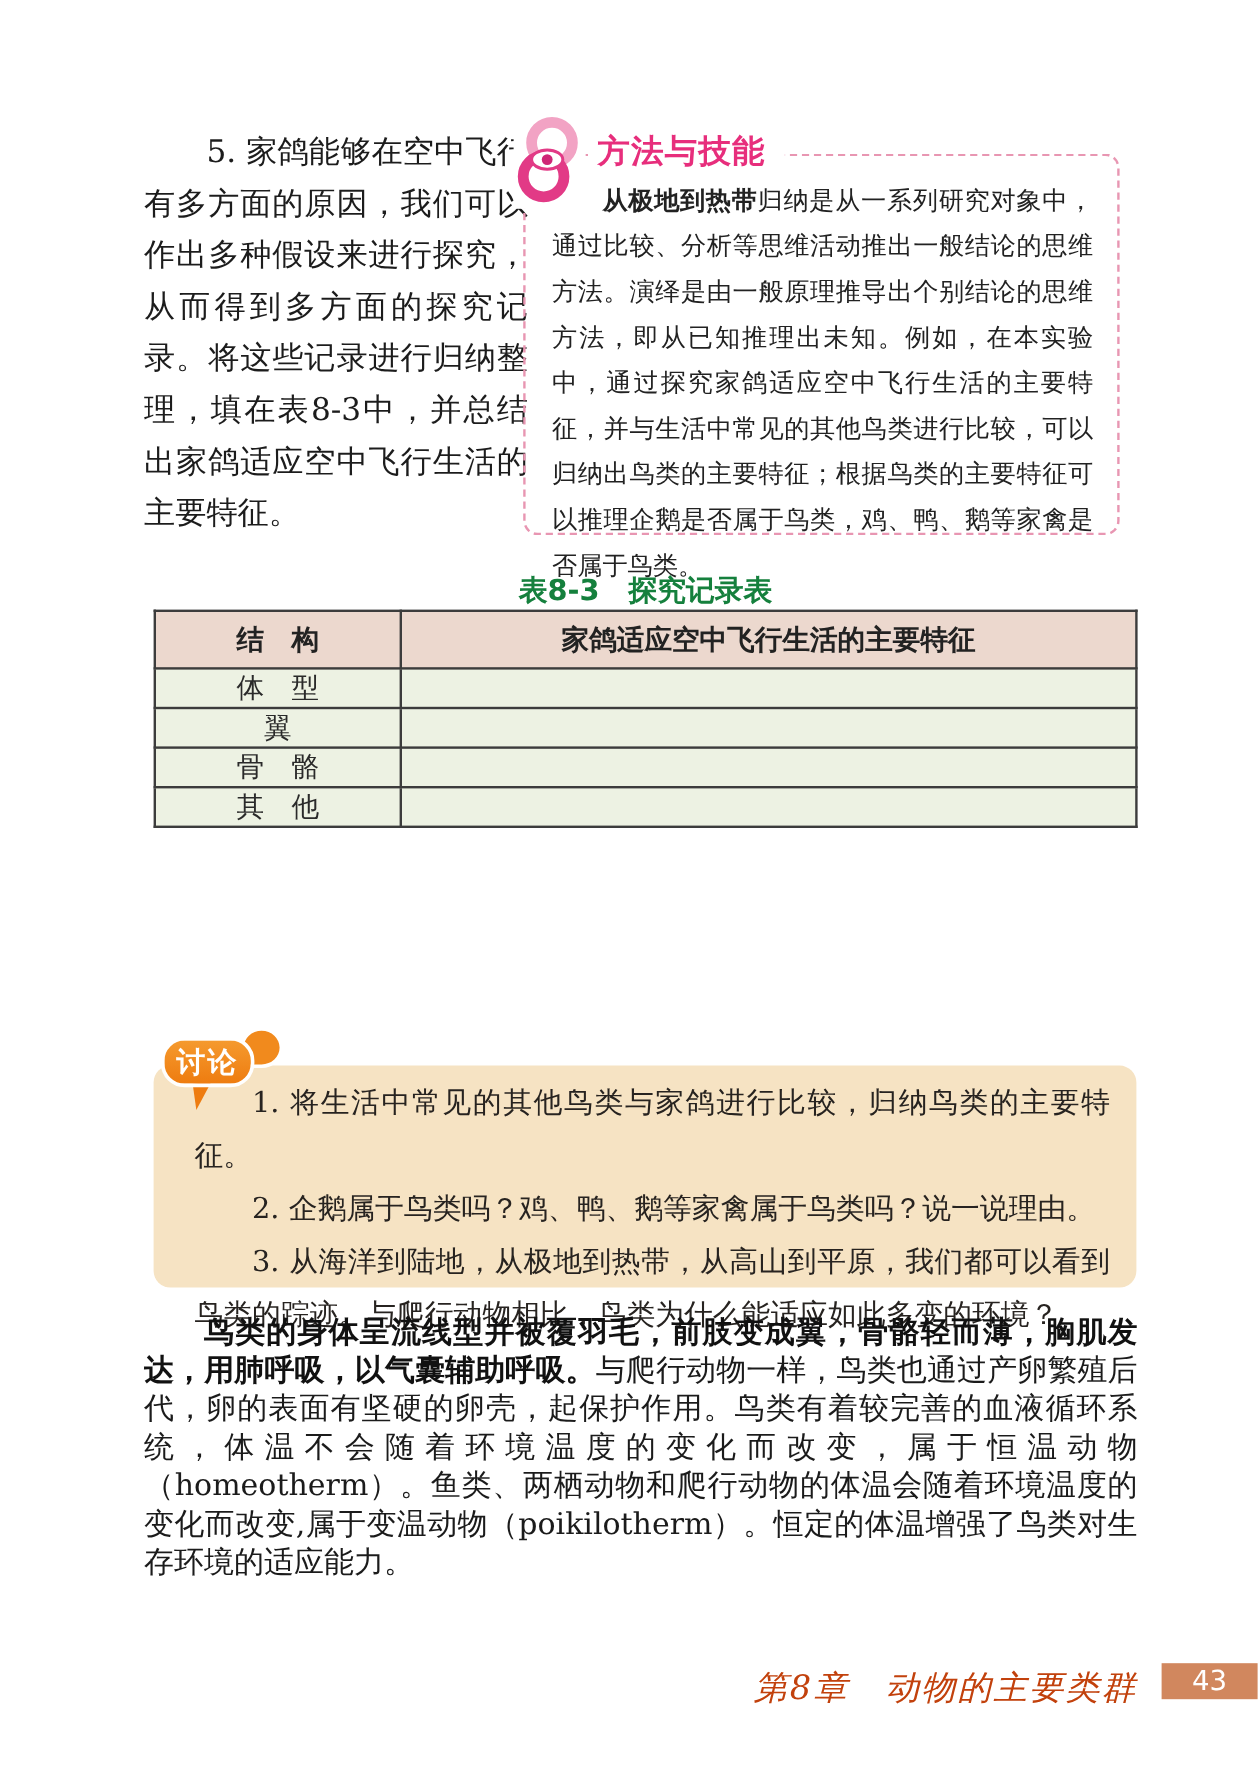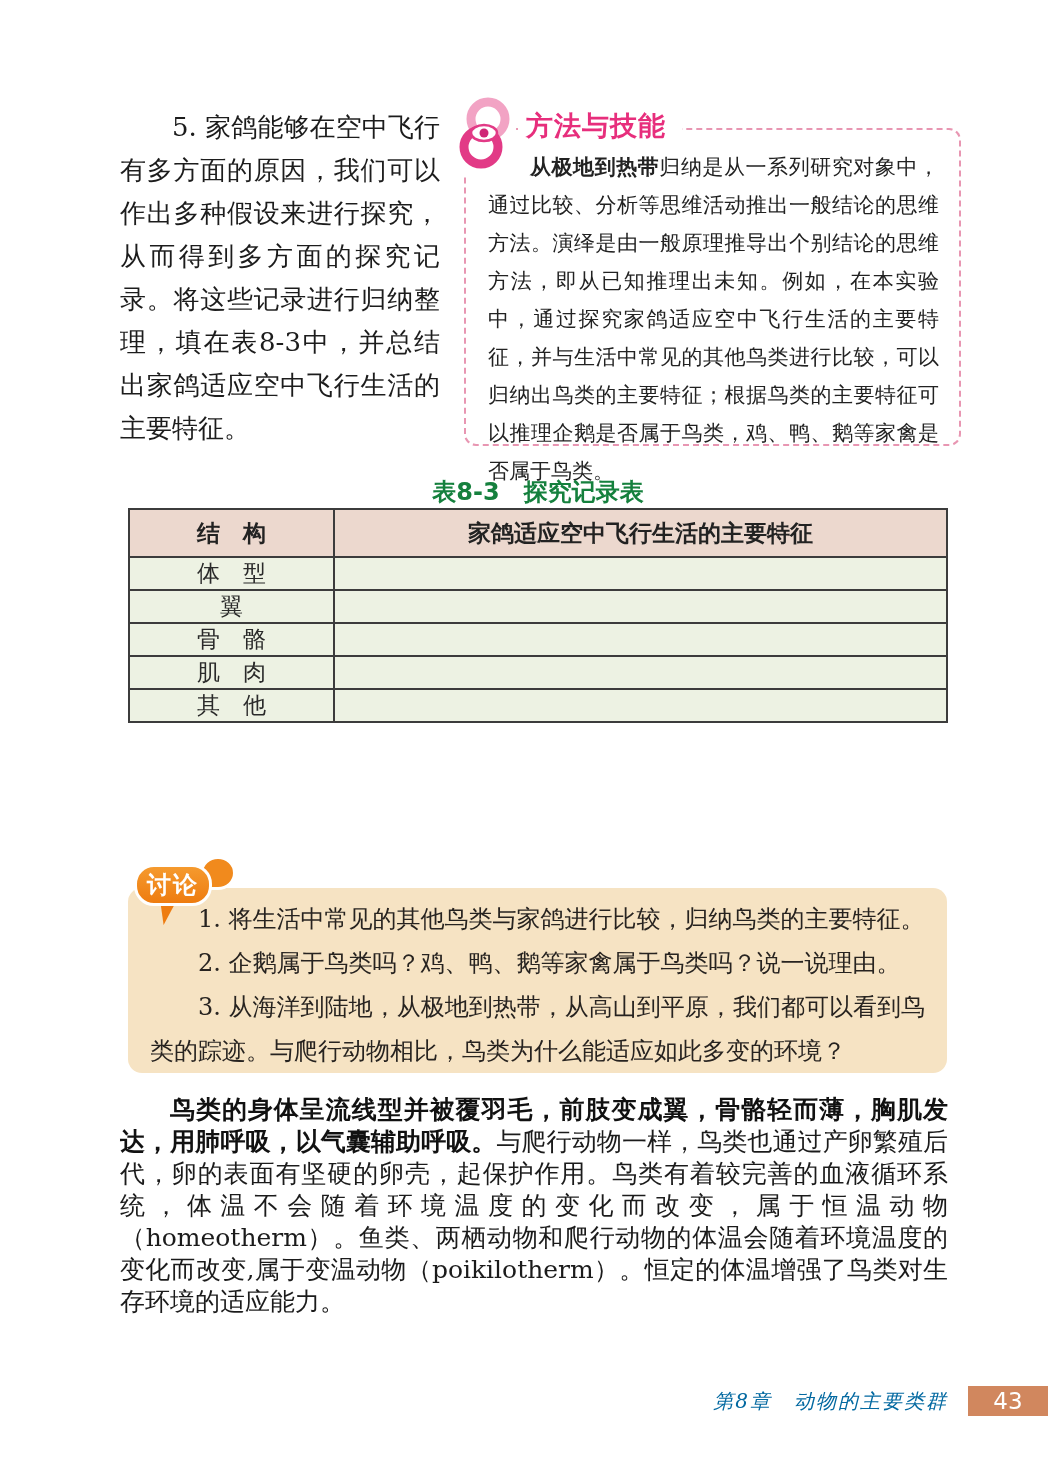--- a/index.html
+++ b/index.html
@@ -14,21 +14,21 @@
 
   
   .intro {
     position:absolute; left:120px; top:106px; width:320px;
     font-size:26px; line-height:43px; text-align:justify;
     text-indent:2em; color:#1c1c1c;
   }
 
   
   .method-box {
-    position:absolute; left:464px; top:128px; width:497px; height:318px;
+    position:absolute; left:436px; top:128px; width:497px; height:318px;
     border:2px dashed #e896b2; border-radius:12px;
   }
   .method-icon-mask {
     position:absolute; left:-10px; top:-36px; width:58px; height:80px;
     background:#fff;
   }
   .method-icon { position:absolute; left:-8px; top:-34px; }
   .method-title {
     position:absolute; left:52px; top:-22px;
     background:#fff; padding:0 16px 6px 8px;
@@ -91,37 +91,37 @@
     border-top:22px solid #ee7c10; border-right:16px solid transparent;
     transform:rotate(-8deg); z-index:4;
   }
   .disc-box {
     position:absolute; left:128px; top:888px; width:819px; height:185px;
     background:#f6e3c3; border-radius:14px;
     padding:9px 22px 0 22px;
   }
   .disc-item {
     font-size:24px; line-height:44px; text-indent:2em;
-    color:#272320; text-align:justify;
+    color:#272320; text-align:justify;margin-left:12px;
   }
 
   
   .summary {
     position:absolute; left:120px; top:1094px; width:828px;
     font-size:25px; line-height:32px; text-align:justify;
     text-indent:2em; color:#1b1b1b;
   }
   .summary .bold {
     font-family:"DejaVu Sans", sans-serif; font-weight:bold; color:#111;
   }
 
   
   .footer-chapter {
     position:absolute; right:100px; top:1388px;
-    font-size:20px; font-style:italic; color:#0369a1;
+    font-size:28px; font-style:italic; color:#c2410c;
     letter-spacing:2px;
   }
   .page-badge {
     position:absolute; left:968px; top:1386px; width:80px; height:30px;
     background:#d1875e; color:#fff;
     display:flex; align-items:center; justify-content:center;
     font-family:"DejaVu Sans", sans-serif; font-size:23px;
   }
 </style>
 </head>
@@ -161,24 +161,20 @@
   </tr>
   <tr>
     <td>翼</td>
     <td></td>
   </tr>
   <tr>
     <td>骨　骼</td>
     <td></td>
   </tr>
   <tr>
-    <td>肌　肉</td>
-    <td></td>
-  </tr>
-  <tr>
     <td>其　他</td>
     <td></td>
   </tr>
 </tbody>
   </table>
 
 <div class="disc-badge-small"></div>
 <div class="disc-badge-tail"></div>
 <div class="disc-badge-main">讨论</div>
 

